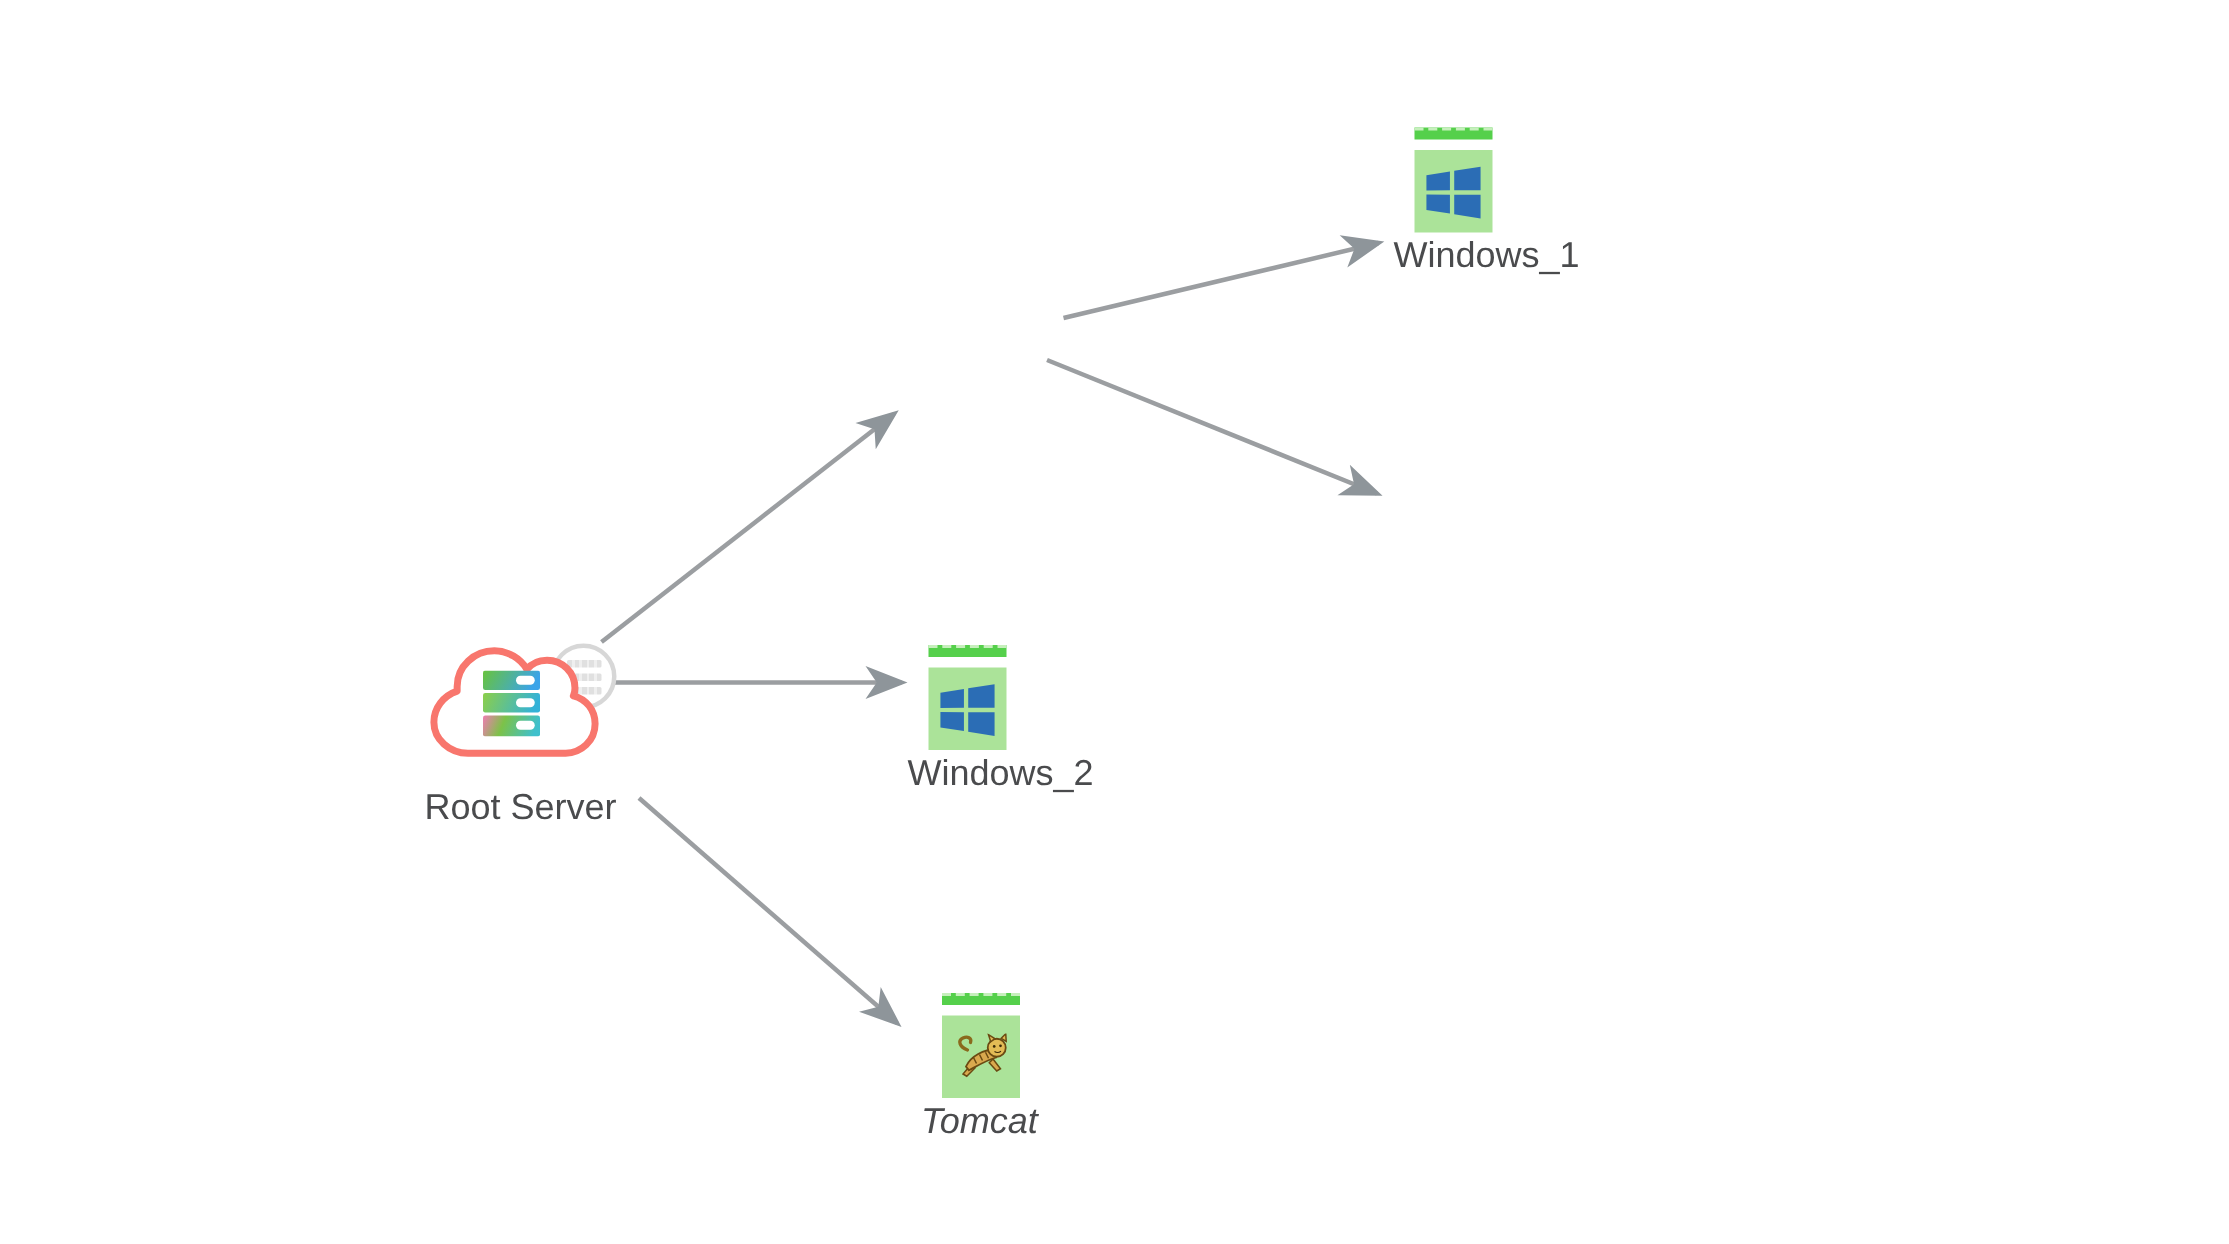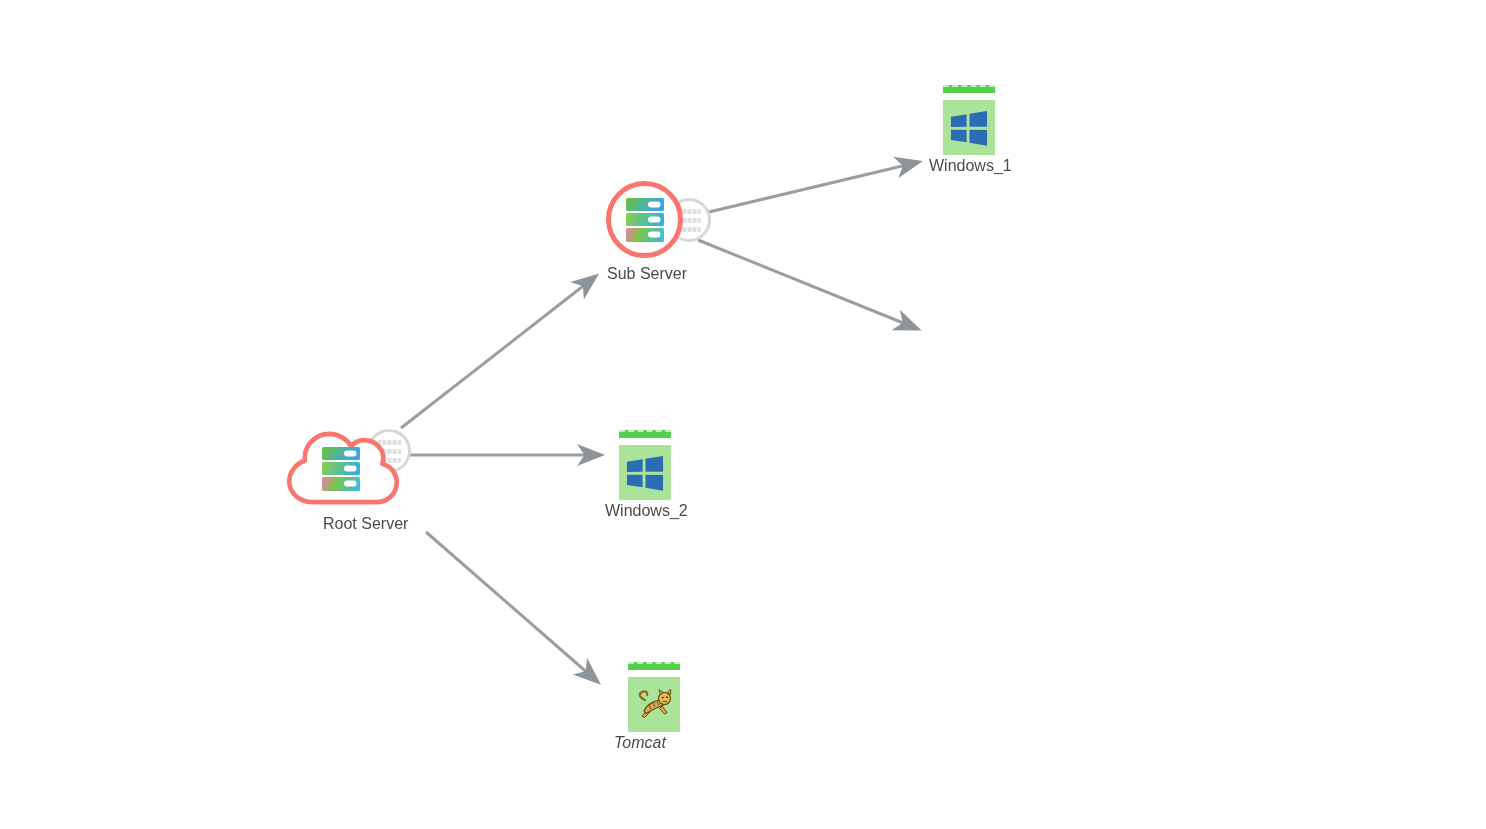--- a/index.html
+++ b/index.html
@@ -5,21 +5,21 @@
   html,body{margin:0;padding:0;}
   body{
     width:1486px;height:829px;overflow:hidden;background:#ffffff;
     font-family:"Liberation Sans", sans-serif;
   }
   .canvas{position:relative;width:1486px;height:829px;background:#ffffff;}
   .edge-layer{position:absolute;left:0;top:0;z-index:1;}
 
   
   .node-label{
-    font-size:16px;color:#4a4b4d;white-space:nowrap;line-height:1.15;
+    font-size:24px;color:#4a4b4d;white-space:nowrap;line-height:1.15;
   }
 
   
   .host-node{position:absolute;width:180px;z-index:3;}
   .state-bar{
     margin-left:14px;width:52px;height:8px;box-sizing:border-box;
   }
   .state-bar.up{background:#55d04b;border-top:2px dashed #c6efbc;}
   .state-bar.down{background:#f7756c;border-top:2px dashed #fcc4bf;}
   .icon-box{
@@ -95,40 +95,23 @@
                C112,65 103,73 93,73 Z" fill="#ffffff" stroke="#f8766d" stroke-width="4.5" stroke-linejoin="round"></path>
     </svg>
     <svg class="rack-svg" width="38" height="44" viewBox="0 0 38 44" style="left:44px;top:26px;">
       <rect x="0" y="0" width="38" height="13" rx="1.5" fill="url(#rackg1)"></rect>
       <rect x="0" y="15" width="38" height="13" rx="1.5" fill="url(#rackg2)"></rect>
       <rect x="0" y="30" width="38" height="14" rx="1.5" fill="url(#rackg3)"></rect>
       <rect x="22" y="3.5" width="12.5" height="6" rx="3" fill="#ffffff"></rect>
       <rect x="22" y="18.5" width="12.5" height="6" rx="3" fill="#ffffff"></rect>
       <rect x="22" y="33.5" width="12.5" height="6" rx="3" fill="#ffffff"></rect>
     </svg>
-    <div class="node-label" style="left:5px;top:94px;margin-left:40px;">Root Server</div>
+    <div class="node-label" style="left:5px;top:104px;">Root Server</div>
   </div>
 
-  <div class="site-node" style="left:600px;top:178px;width:160px;height:118px;">
-    <div class="menu-btn" style="left:67px;top:20px;">
-      <span class="mbar"></span>
-      <span class="mbar"></span>
-      <span class="mbar"></span>
-    </div>
-    <div class="ring" style="left:6px;top:3px;"></div>
-    <svg class="rack-svg" width="38" height="44" viewBox="0 0 38 44" style="left:26px;top:20px;">
-      <rect x="0" y="0" width="38" height="13" rx="1.5" fill="url(#rackg1)"></rect>
-      <rect x="0" y="15" width="38" height="13" rx="1.5" fill="url(#rackg2)"></rect>
-      <rect x="0" y="30" width="38" height="14" rx="1.5" fill="url(#rackg3)"></rect>
-      <rect x="22" y="3.5" width="12.5" height="6" rx="3" fill="#ffffff"></rect>
-      <rect x="22" y="18.5" width="12.5" height="6" rx="3" fill="#ffffff"></rect>
-      <rect x="22" y="33.5" width="12.5" height="6" rx="3" fill="#ffffff"></rect>
-    </svg>
-    <div class="node-label" style="left:7px;top:87px;">Sub Server</div>
-  </div>
 
   <div class="host-node" style="left:929px;top:85px;">
     <div class="state-bar up"></div>
     <div class="icon-box up">
       <svg width="42" height="38" viewBox="0 0 44 40">
         <g fill="#2b6db5">
           <path d="M3,8.2 L19.5,5.6 L19.5,18.8 L3,19 Z"></path>
           <path d="M22.5,5.1 L41,2.2 L41,18.7 L22.5,18.8 Z"></path>
           <path d="M3,21.8 L19.5,21.9 L19.5,35.1 L3,32.6 Z"></path>
           <path d="M22.5,21.9 L41,22 L41,38.6 L22.5,35.6 Z"></path>

